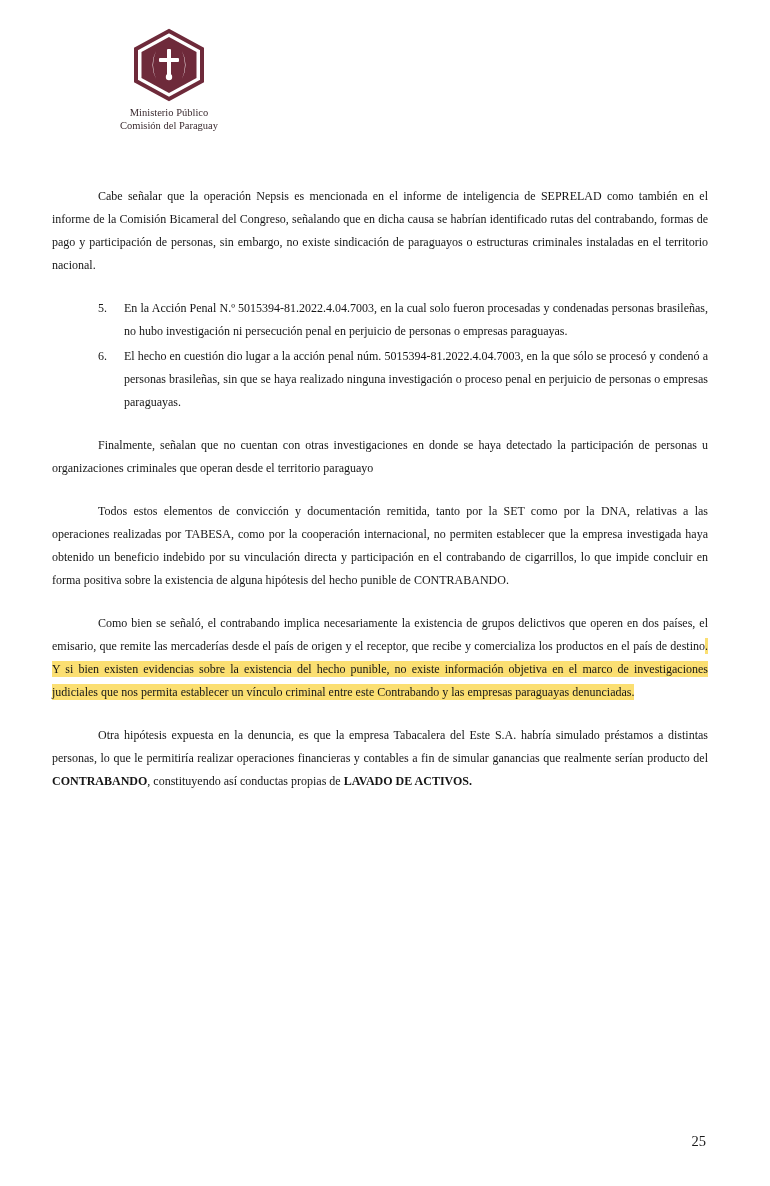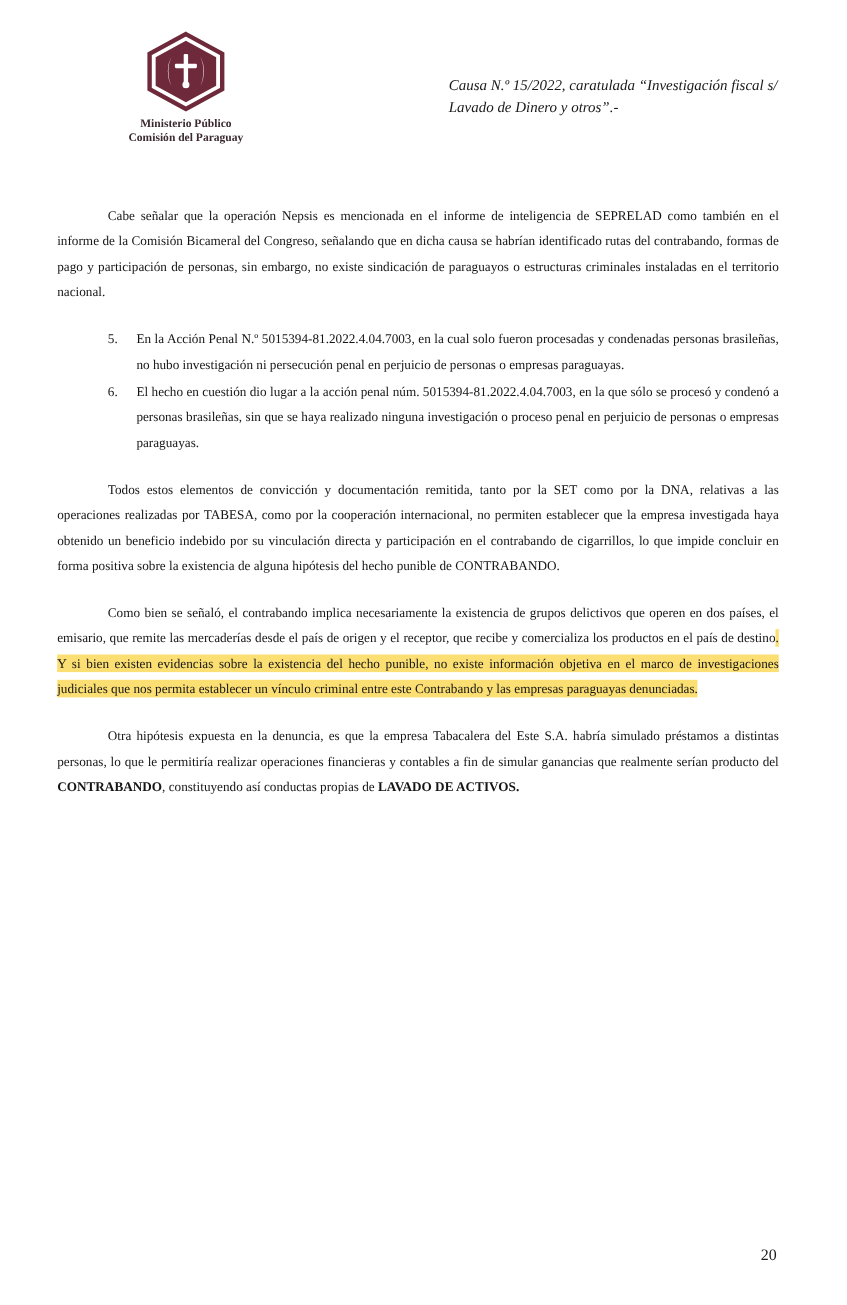--- a/index.html
+++ b/index.html
@@ -41,21 +41,21 @@
     position: relative;
   }
   .crest svg { display: block; }
   .logo-caption {
     margin-top: 5px;
     font-family: "Liberation Serif", serif;
     font-size: 10.5px;
     line-height: 1.22;
     color: #3a2a2f;
     text-align: center;
-    font-weight: 700;
+    font-weight: 400;
   }
   .caption-line { display: block; }
   .doc-ref {
     width: 300px;
     margin-top: 40px;
     font-family: "Liberation Serif", serif;
     font-style: italic;
     font-size: 13.6px;
     line-height: 1.45;
     color: #181818;
@@ -131,42 +131,42 @@
             <circle cx="37" cy="49" r="3.2"></circle>
           </g>
         </svg>
       </div>
       <div class="logo-caption">
         <span class="caption-line">Ministerio Público</span>
         <span class="caption-line">Comisión del Paraguay</span>
       </div>
     </div>
 
-    <div class="doc-ref">Causa N.º 15/2022, caratulada “Investigación fiscal s/ Lavado de Dinero y otros”.-</div>
   </div>
 
   <div class="body-content">
 
     <p class="para">Cabe señalar que la operación Nepsis es mencionada en el informe de inteligencia de SEPRELAD como también en el informe de la Comisión Bicameral del Congreso, señalando que en dicha causa se habrían identificado rutas del contrabando, formas de pago y participación de personas, sin embargo, no existe sindicación de paraguayos o estructuras criminales instaladas en el territorio nacional.</p>
 
     <ol class="numlist">
       <li>
         <span class="marker">5.</span>
         <span>En la Acción Penal N.º 5015394-81.2022.4.04.7003, en la cual solo fueron procesadas y condenadas personas brasileñas, no hubo investigación ni persecución penal en perjuicio de personas o empresas paraguayas.</span>
       </li>
       <li>
         <span class="marker">6.</span>
         <span>El hecho en cuestión dio lugar a la acción penal núm. 5015394-81.2022.4.04.7003, en la que sólo se procesó y condenó a personas brasileñas, sin que se haya realizado ninguna investigación o proceso penal en perjuicio de personas o empresas paraguayas.</span>
       </li>
     </ol>
 
+    <p class="para">Finalmente, señalan que no cuentan con otras investigaciones en donde se haya detectado la participación de personas u organizaciones criminales que operan desde el territorio paraguayo</p>
 
     <p class="para">Todos estos elementos de convicción y documentación remitida, tanto por la SET como por la DNA, relativas a las operaciones realizadas por TABESA, como por la cooperación internacional, no permiten establecer que la empresa investigada haya obtenido un beneficio indebido por su vinculación directa y participación en el contrabando de cigarrillos, lo que impide concluir en forma positiva sobre la existencia de alguna hipótesis del hecho punible de CONTRABANDO.</p>
 
     <p class="para"><span>Como bien se señaló, el contrabando implica necesariamente la existencia de grupos delictivos que operen en dos países, el emisario, que remite las mercaderías desde el país de origen y el receptor, que recibe y comercializa los productos en el país de destino</span><span class="hl">. Y si bien existen evidencias sobre la existencia del hecho punible, no existe información objetiva en el marco de investigaciones judiciales que nos permita establecer un vínculo criminal entre este Contrabando y las empresas paraguayas denunciadas.</span></p>
 
     <p class="para"><span>Otra hipótesis expuesta en la denuncia, es que la empresa Tabacalera del Este S.A. habría simulado préstamos a distintas personas, lo que le permitiría realizar operaciones financieras y contables a fin de simular ganancias que realmente serían producto del </span><span class="bold">CONTRABANDO</span><span>, constituyendo así conductas propias de </span><span class="bold">LAVADO DE ACTIVOS.</span></p>
 
   </div>
 
-  <div class="page-number">20</div>
+  <div class="page-number">25</div>
 
 </div>
 
 </body></html>

